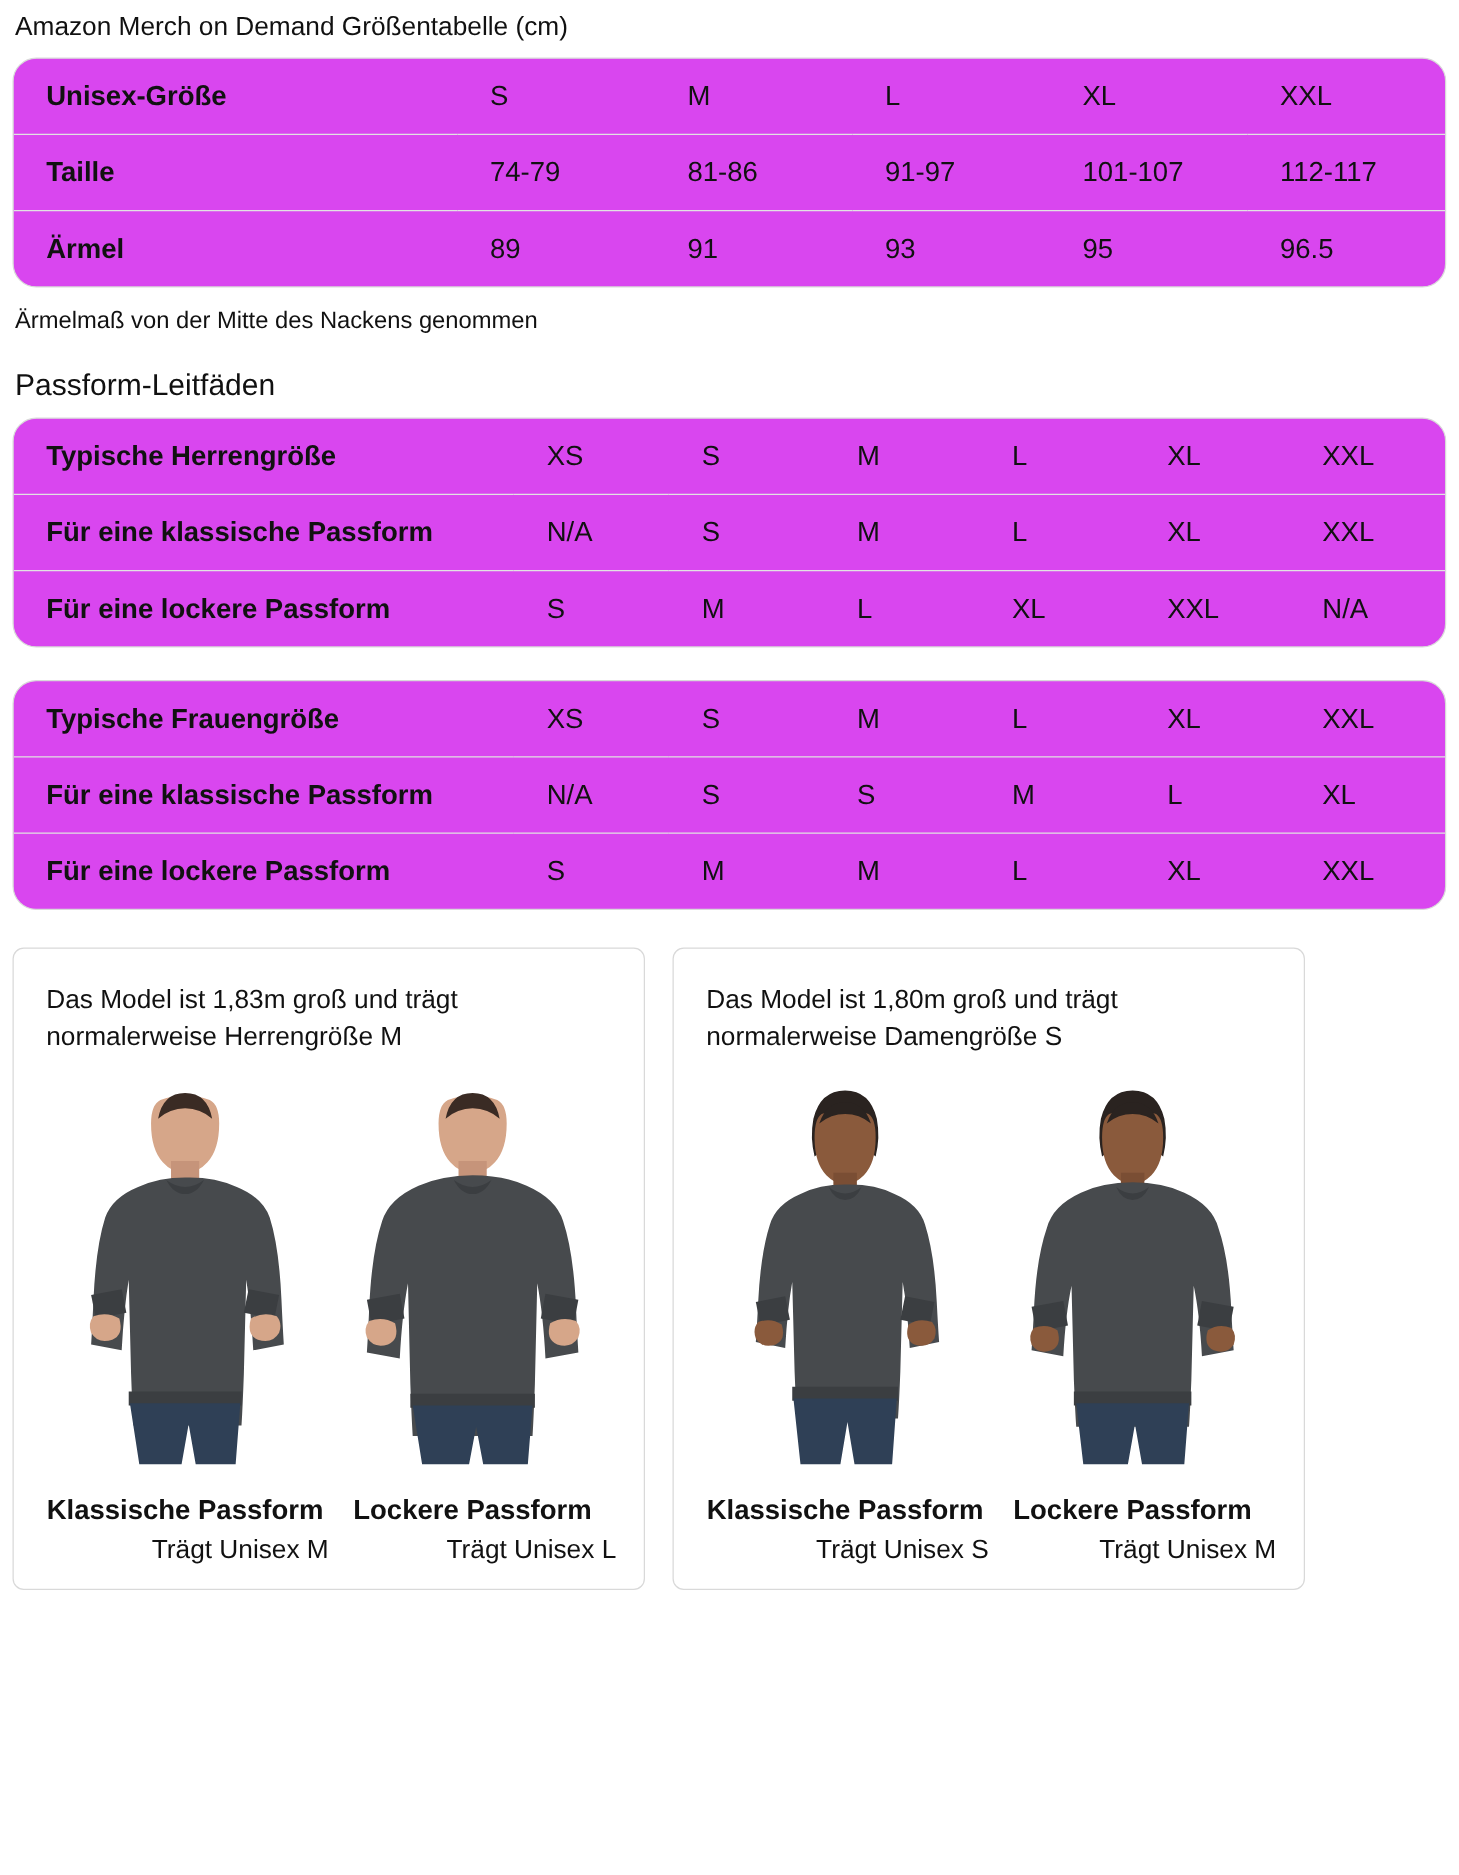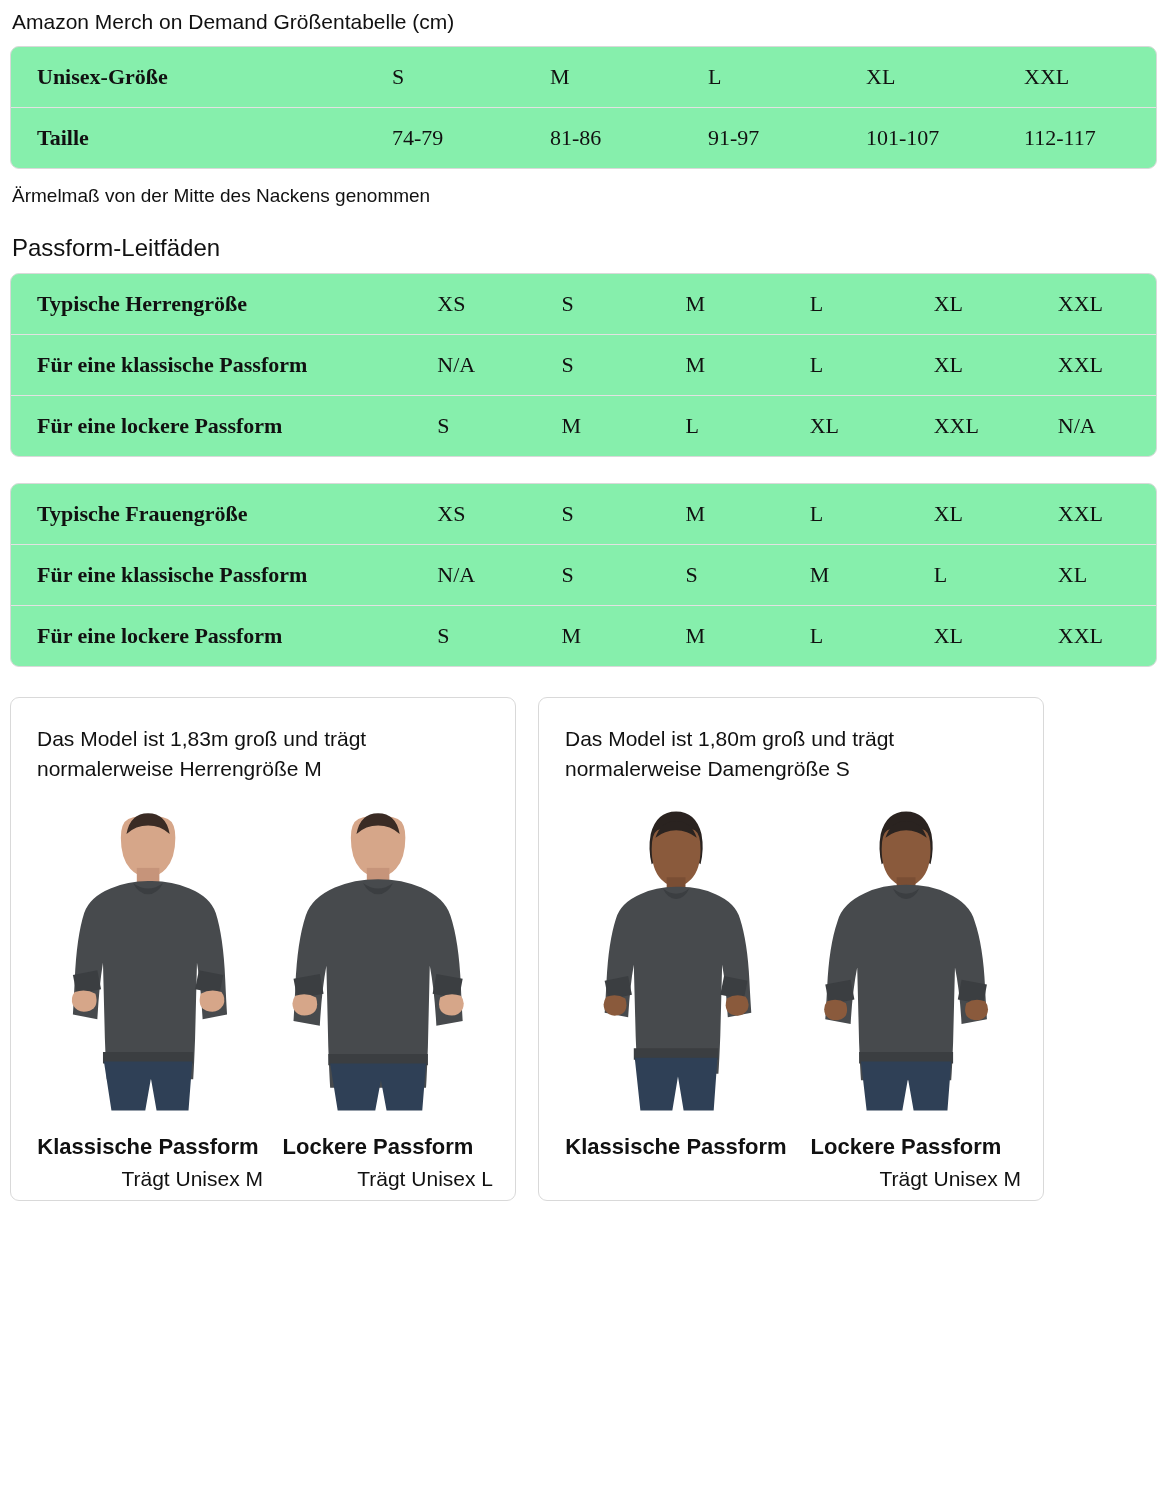--- a/index.html
+++ b/index.html
@@ -37,25 +37,24 @@
     line-height: 26px;
     color: #111;
     padding: 20px 0 12px 2px;
   }
 
   table.sizetable {
     width: 1147px;
     border-collapse: separate;
     border-spacing: 0;
     border: 1px solid #d9d9d9;
-    border-radius: 9px;
+    border-radius: 19px;
     overflow: hidden;
     table-layout: fixed;
-    background: #86efac;
-    font-family: Liberation Serif, serif;
+    background: #d946ef;
   }
   table.sizetable td {
     border-bottom: 1px solid #e2e2e2;
     padding: 16px 14px 16px 26px;
     font-size: 22px;
     line-height: 28px;
     color: #111;
     vertical-align: middle;
     white-space: nowrap;
   }
@@ -81,21 +80,21 @@
   
   .models {
     display: flex;
     gap: 22px;
     margin-top: 30px;
   }
   .model-card {
     flex: 1 1 0;
     border: 1px solid #d9d9d9;
     border-radius: 9px;
-    padding: 26px 22px 6px 22px;
+    padding: 26px 22px 16px 22px;
     background: #fff;
   }
   .model-card .mc-title {
     font-size: 21px;
     line-height: 30px;
     color: #111;
     margin-bottom: 6px;
     padding-left: 4px;
   }
   .figs {
@@ -160,20 +159,28 @@
         <td>XL</td>
         <td>XXL</td>
       </tr>
       <tr>
         <td class="rowhead">Taille</td>
         <td>74-79</td>
         <td>81-86</td>
         <td>91-97</td>
         <td>101-107</td>
         <td>112-117</td>
+      </tr>
+      <tr>
+        <td class="rowhead">Ärmel</td>
+        <td>89</td>
+        <td>91</td>
+        <td>93</td>
+        <td>95</td>
+        <td>96.5</td>
       </tr>
     </tbody>
   </table>
 
   <div class="note">Ärmelmaß von der Mitte des Nackens genommen</div>
 
   <div class="section-label">Passform-Leitfäden</div>
 
   <table class="sizetable t-fit">
     <colgroup>
@@ -352,20 +359,21 @@
             <path d="M31 204 q11 -4 20 2 q4 13 -5 17 q-11 4 -17 -5 q-3 -8 2 -14 z" fill="#8a5a3c"></path>
             <path d="M199 204 q-11 -4 -20 2 q-4 13 5 17 q11 4 17 -5 q3 -8 -2 -14 z" fill="#8a5a3c"></path>
             <path d="M65 258 h100 v12 h-100 z" fill="#3b3e41"></path>
             <path d="M67 268 h96 l-4 52 h-36 l-6 -34 l-6 34 h-38 z" fill="#2f4056"></path>
           </svg>
         </div>
       </div>
       <div class="captions">
         <div class="cap">
           <div class="cap-title">Klassische Passform</div>
+          <div class="cap-sub">Trägt Unisex S</div>
         </div>
         <div class="cap">
           <div class="cap-title">Lockere Passform</div>
           <div class="cap-sub">Trägt Unisex M</div>
         </div>
       </div>
     </div>
 
   </div>
 </div>

